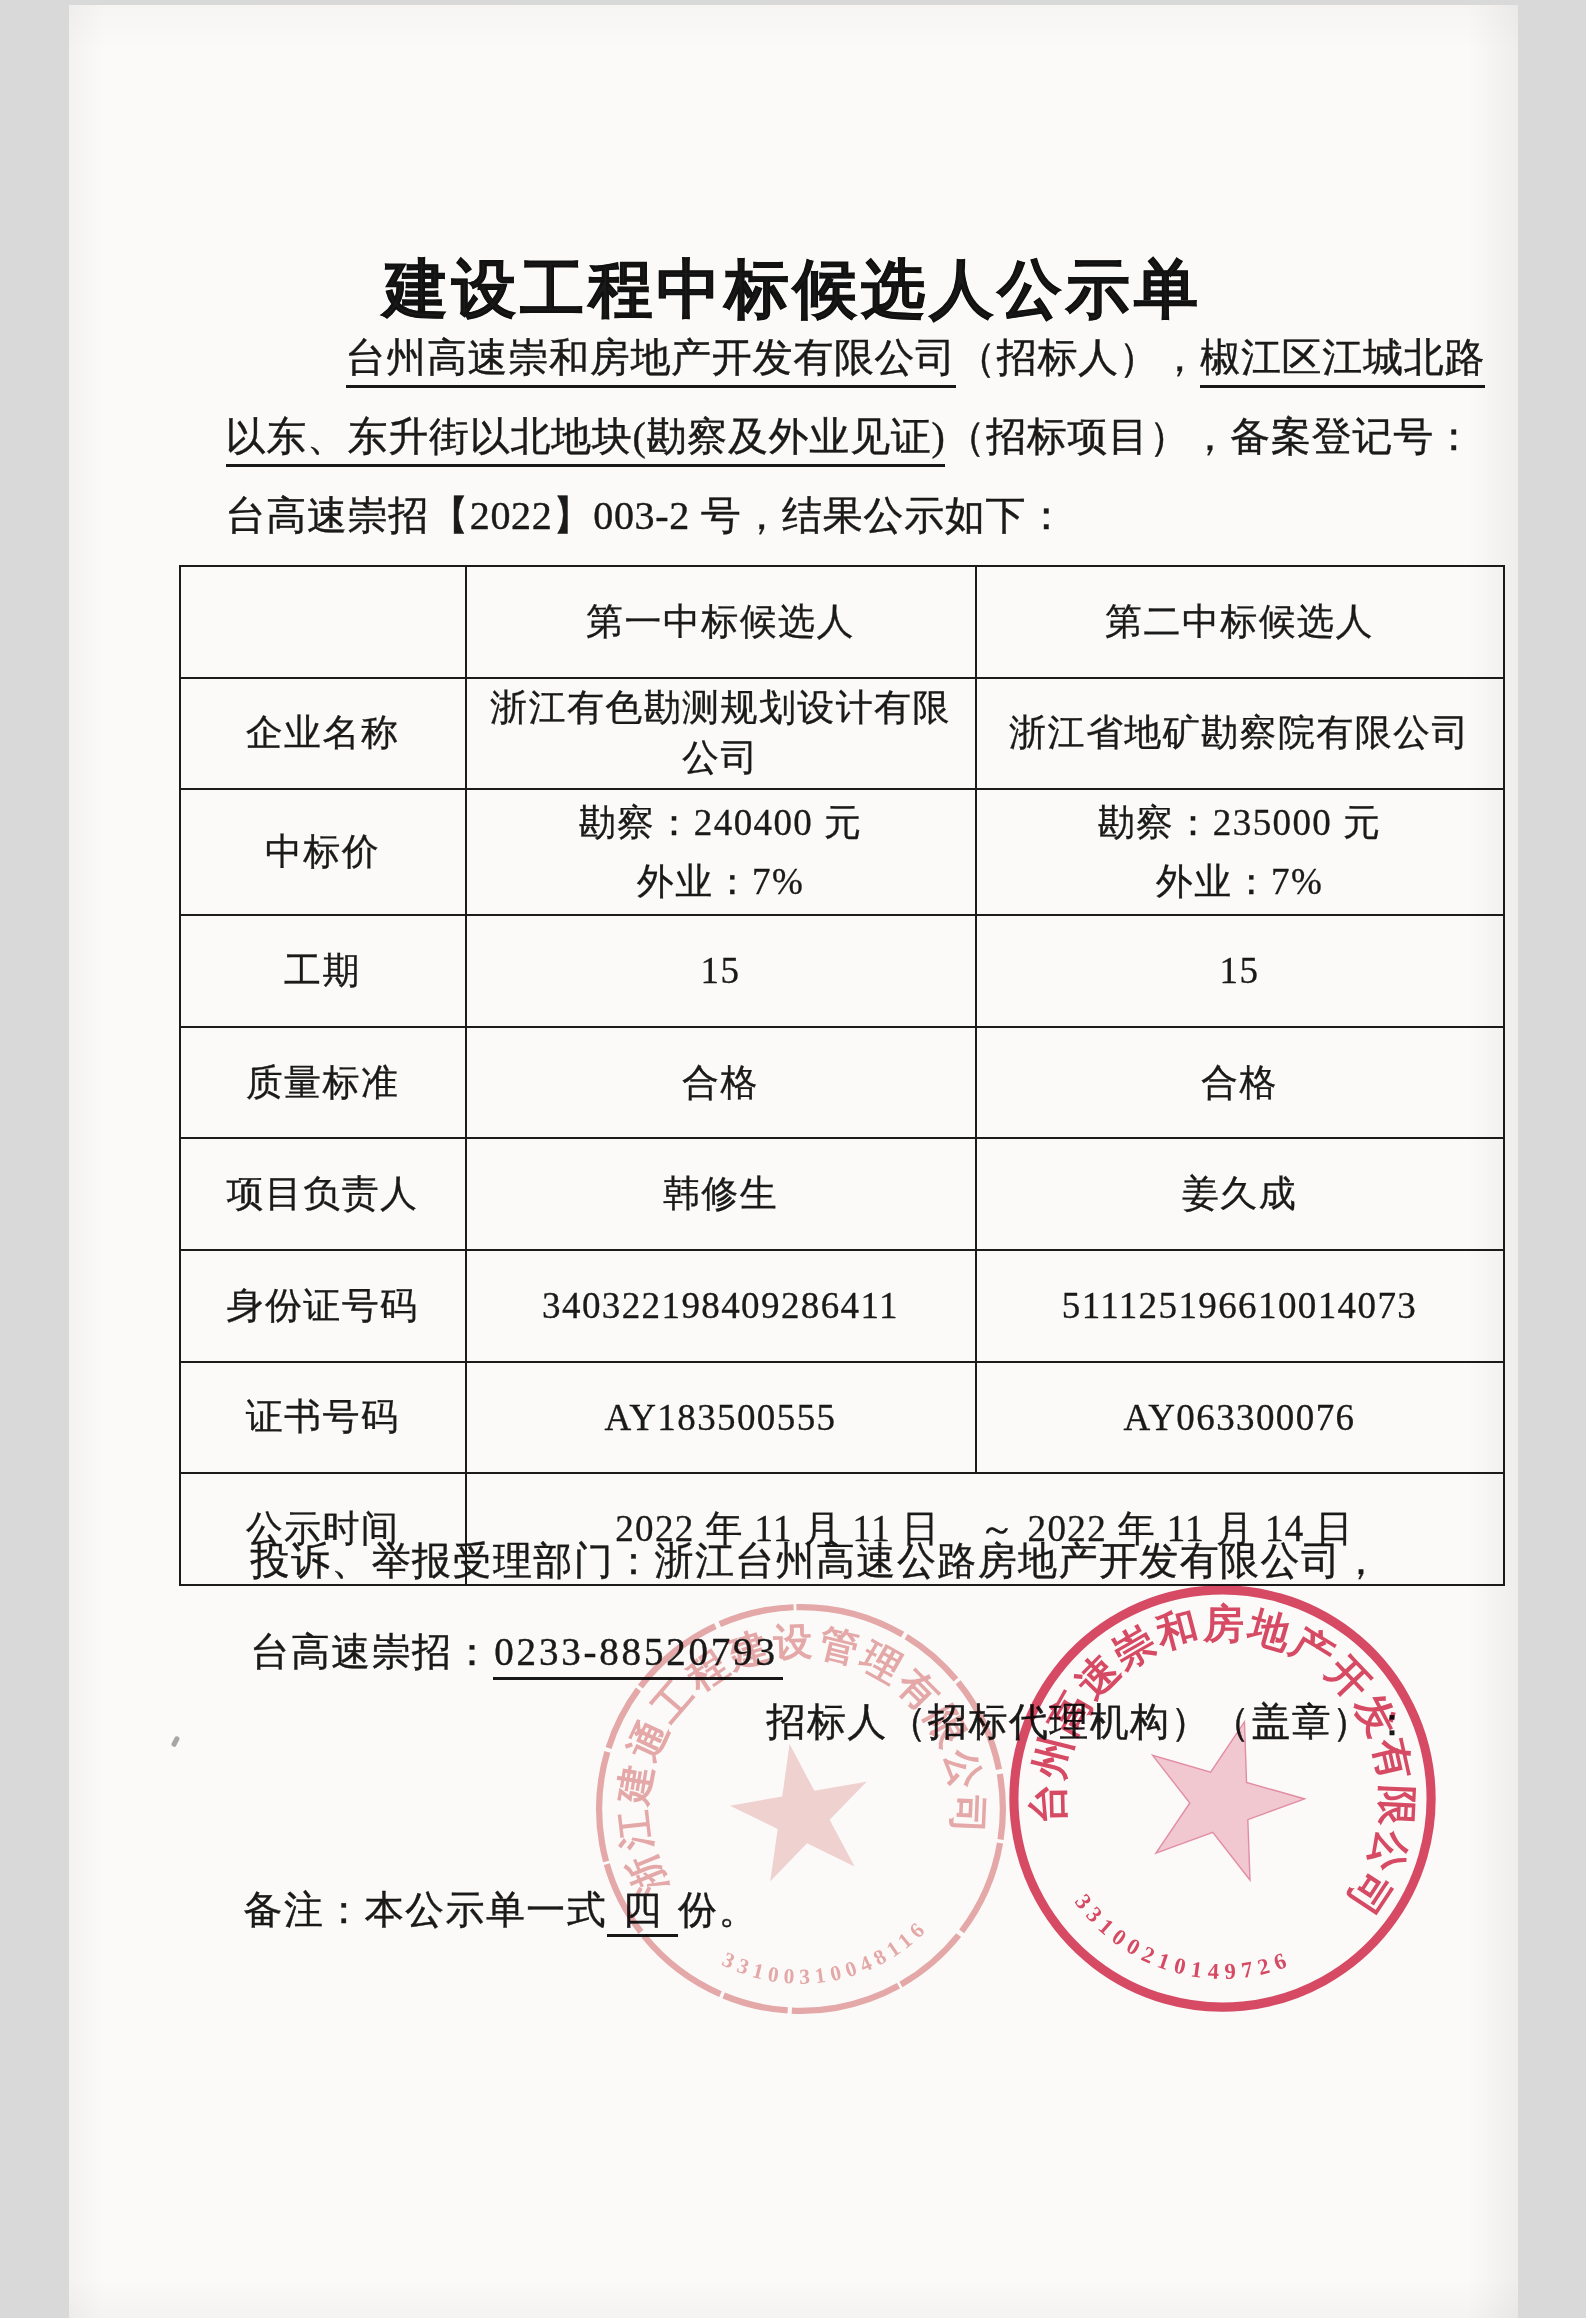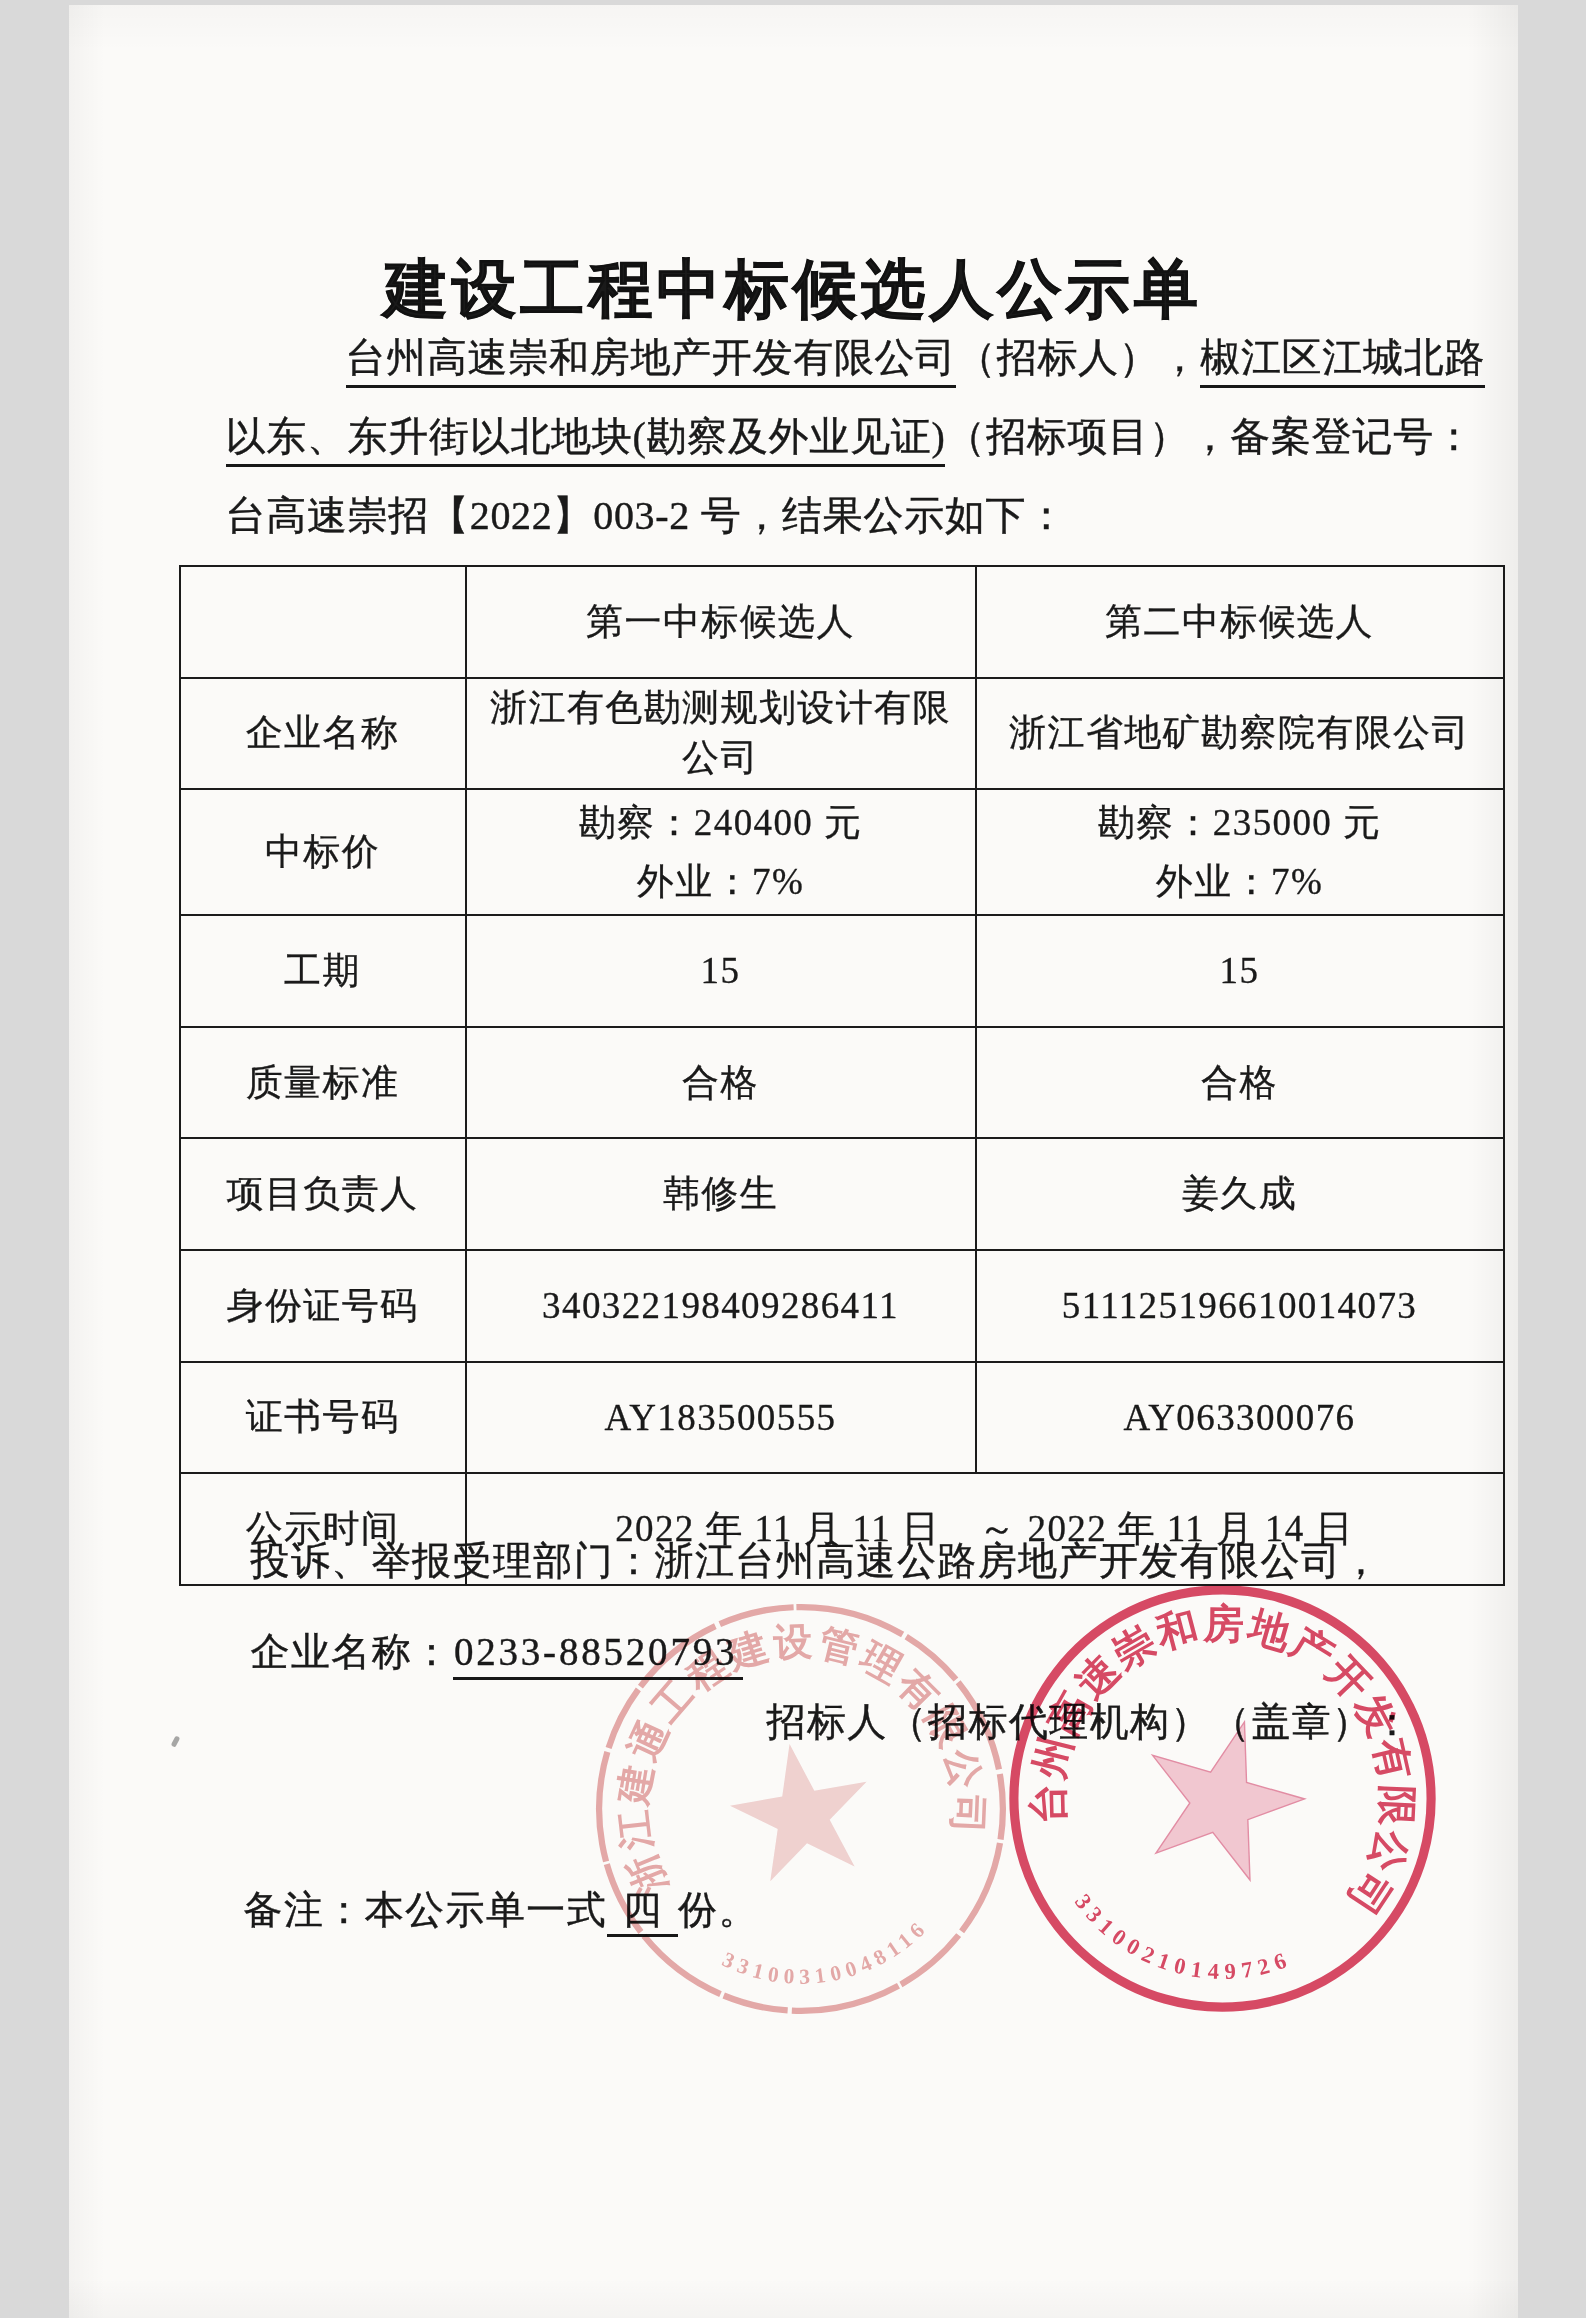--- a/index.html
+++ b/index.html
@@ -128,21 +128,21 @@
     </tr>
     <tr>
       <td>公示时间</td>
       <td colspan="2">2022 年 11 月 11 日　～ 2022 年 11 月 14 日</td>
     </tr>
   </tbody>
     </table>
 
   <div class="footer-line complaint">投诉、举报受理部门：浙江台州高速公路房地产开发有限公司，</div>
 
-  <div class="footer-line phone"><span>企业名称：</span><span class="phone-number">0233-88520793</span></div>
+  <div class="footer-line phone"><span>台高速崇招：</span><span class="phone-number">0233-88520793</span></div>
 
   <div class="footer-line sign">招标人（招标代理机构）（盖章）：</div>
 
 
   <div class="footer-line note"><span>备注：本公示单一式</span><span class="note-count">四</span><span>份。</span></div>
 
   <div class="speck"></div>
 
   <svg class="stamp stamp-left" viewBox="0 0 640 640">
     <defs>

